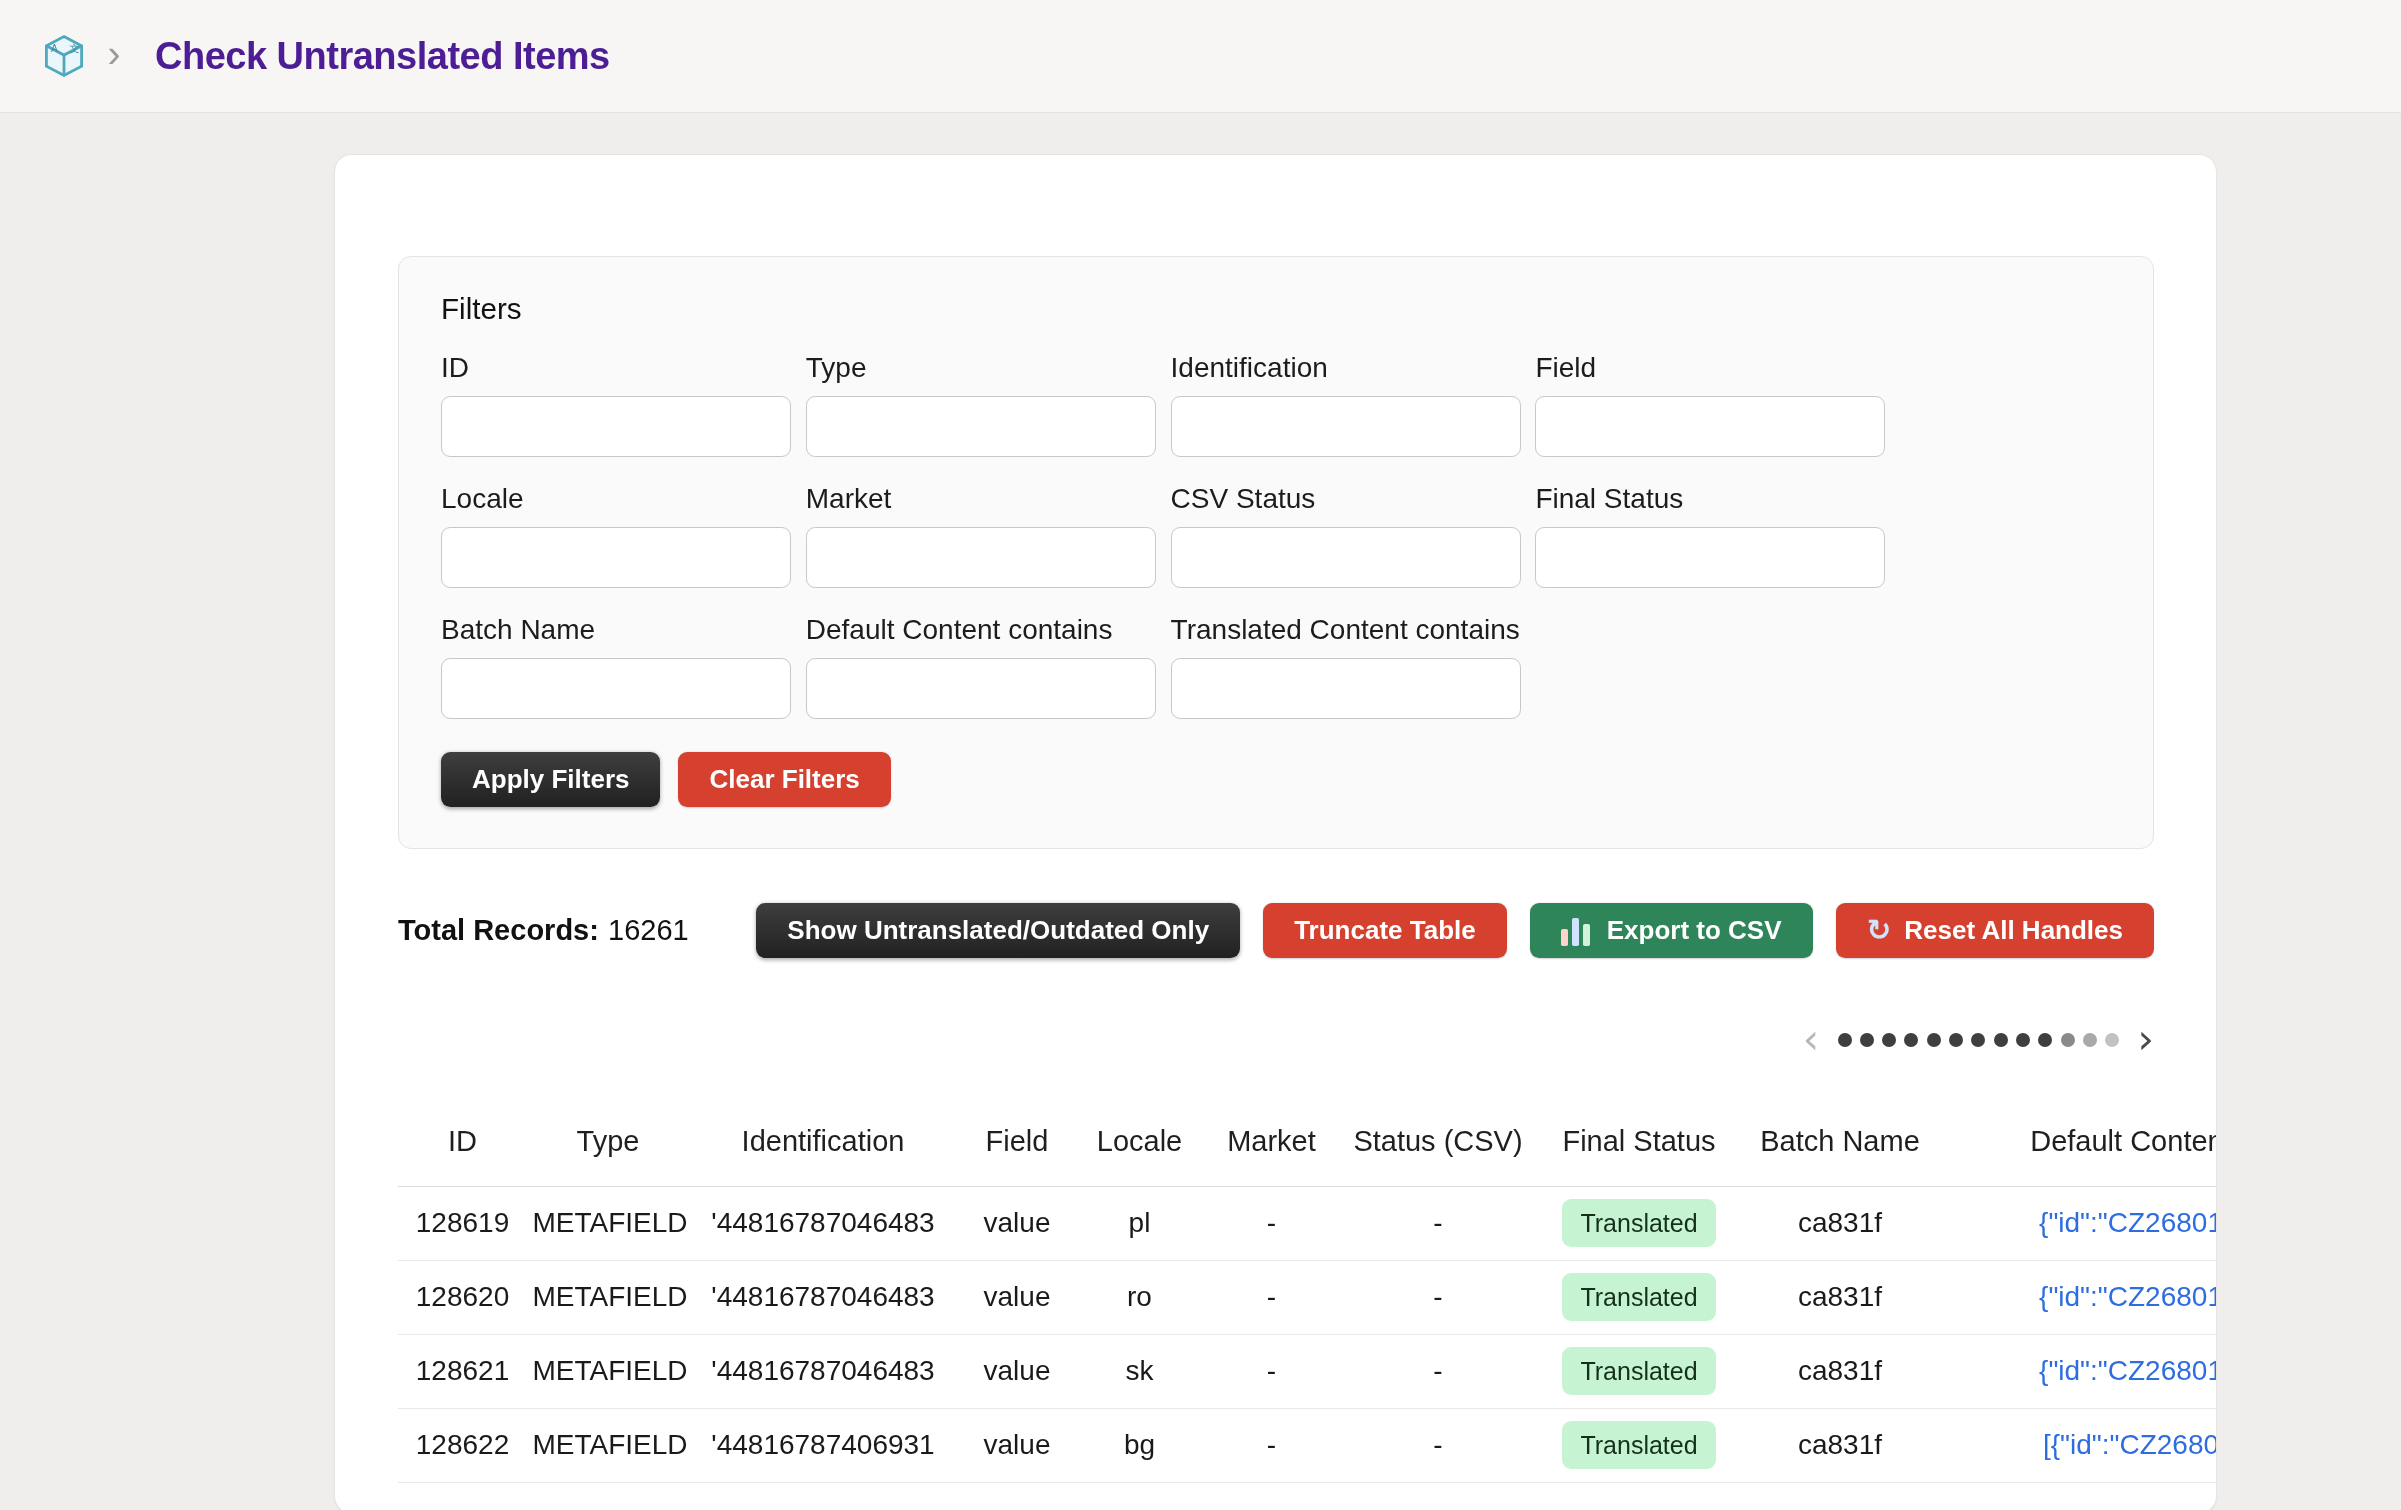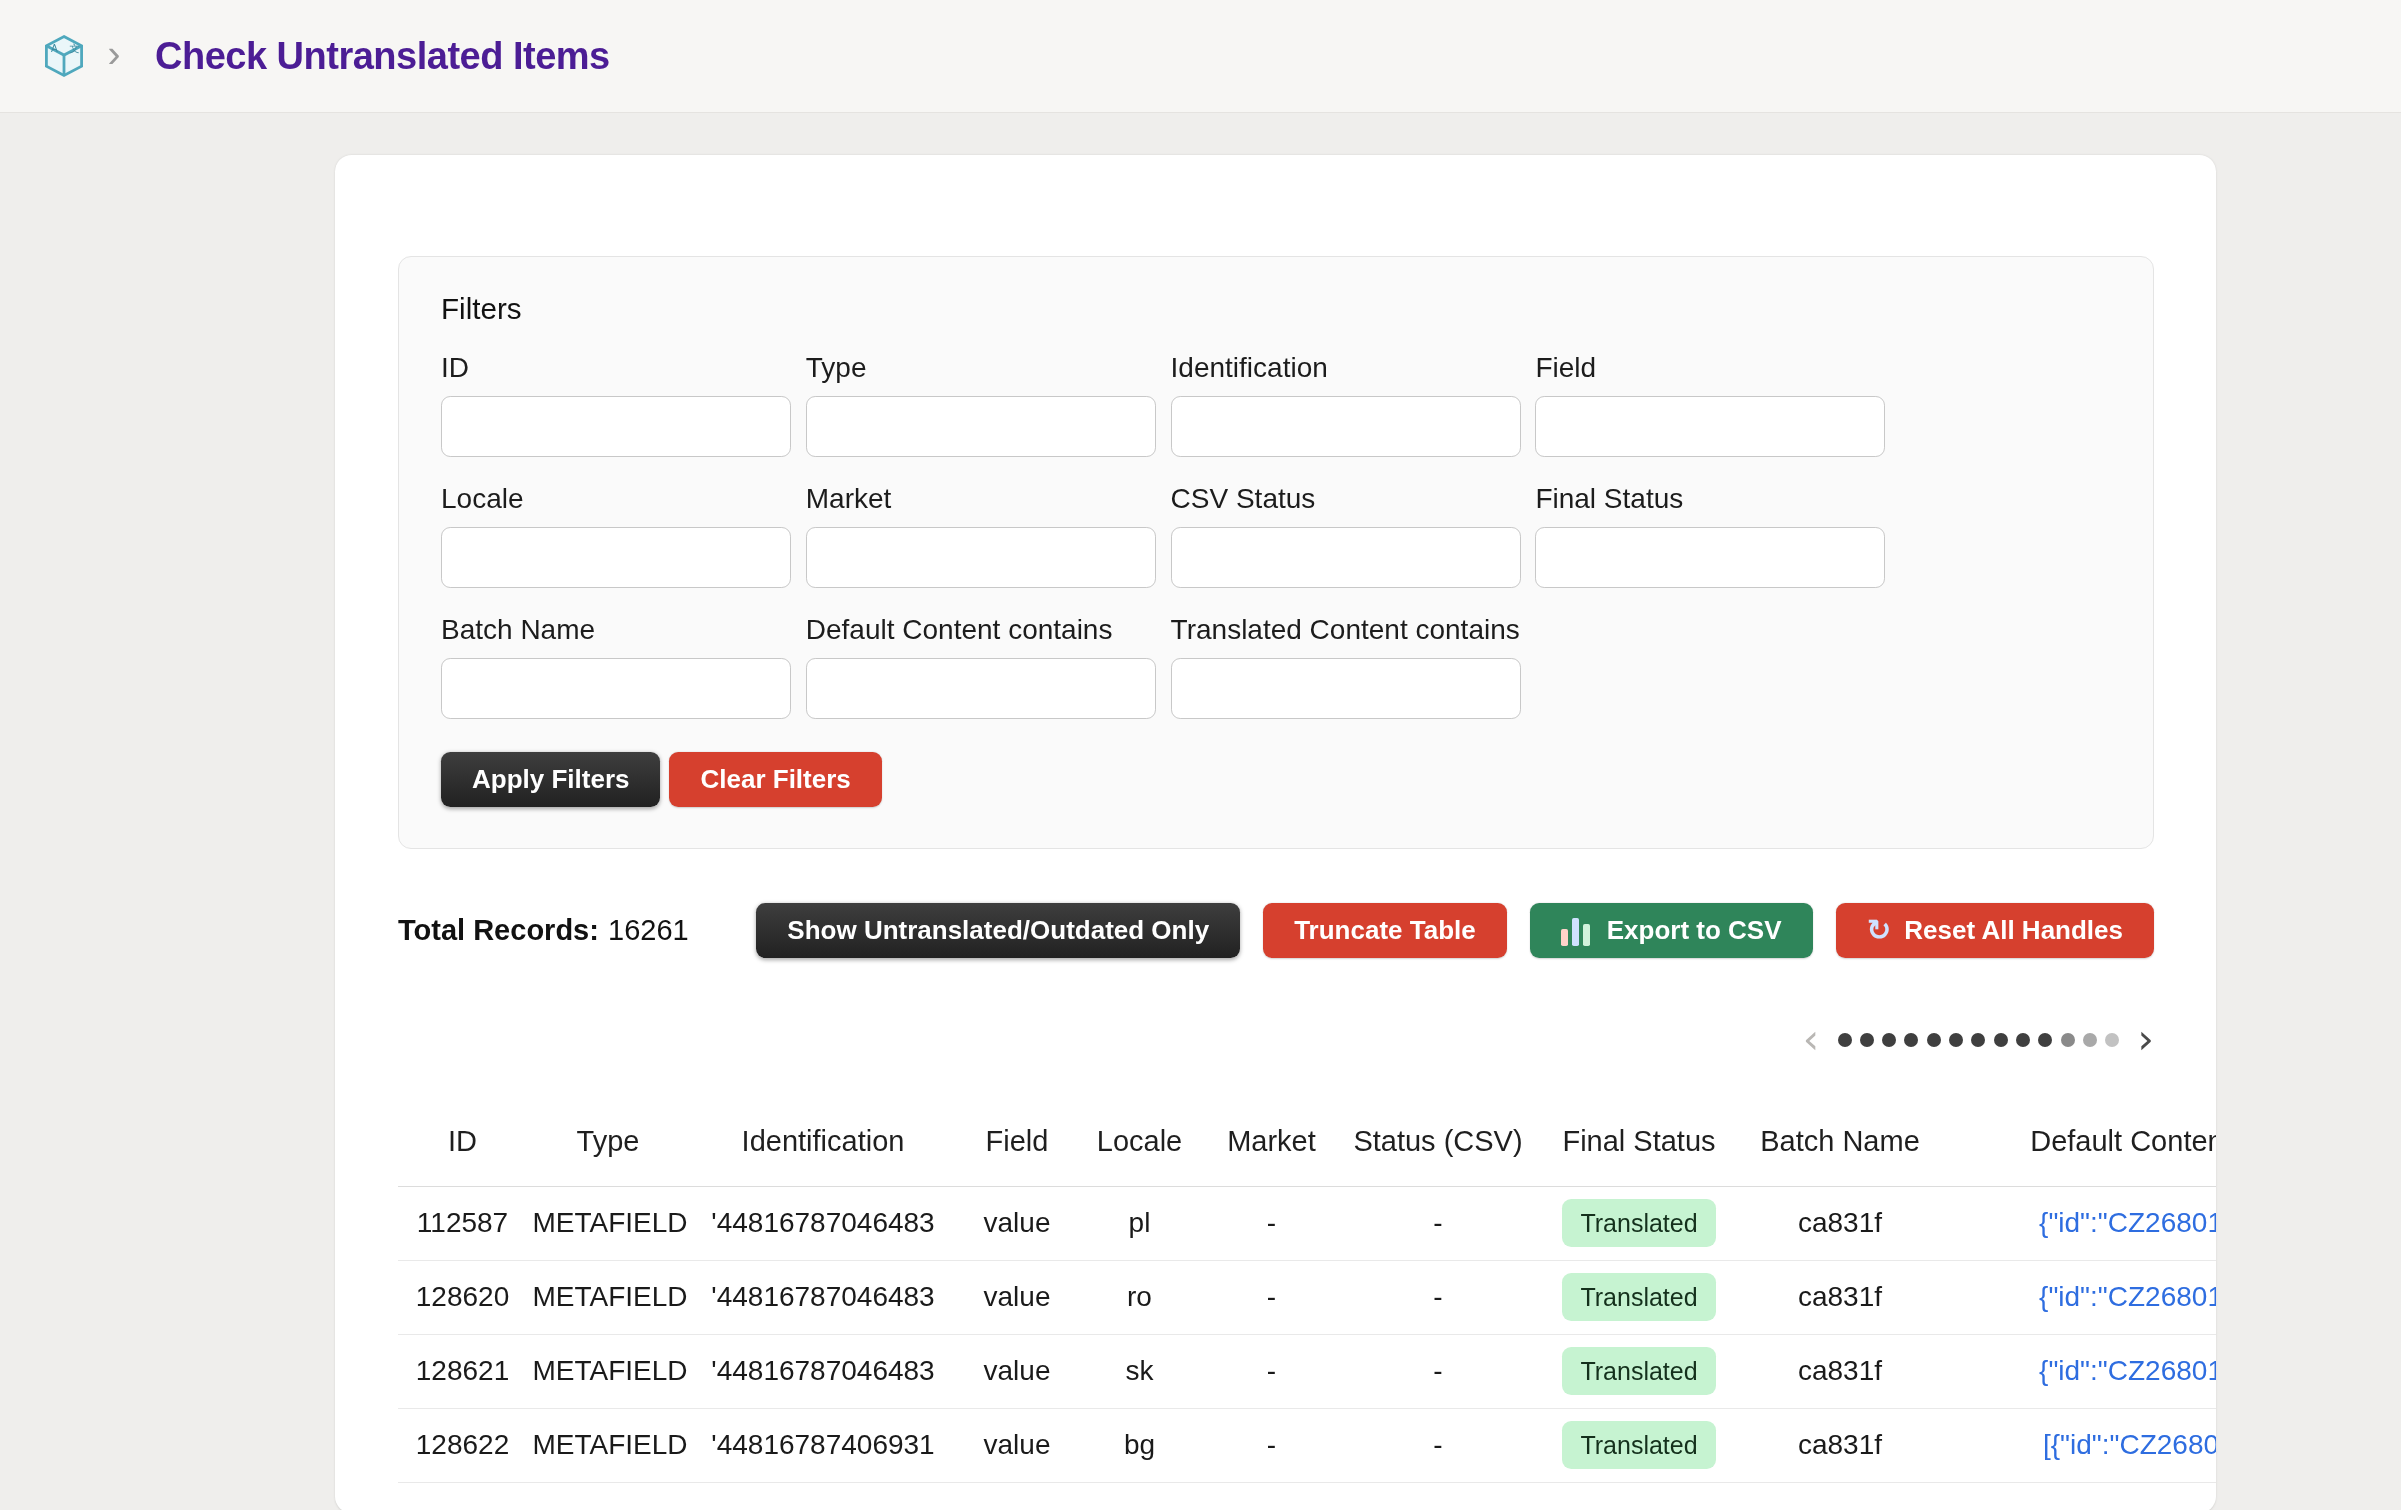--- a/index.html
+++ b/index.html
@@ -63,21 +63,21 @@
   .filters-grid{
     display:grid;grid-template-columns:repeat(4,350px);
     column-gap:14.8px;row-gap:26px;margin-top:26px;
   }
   .filter-label{font-size:28px;color:#1c1c1c;margin-bottom:12px;}
   .filter-input{
     width:100%;height:61px;border:0.9px solid #c8c8c8;border-radius:9.2px;
     background:#fff;font-size:26px;padding:0 18.5px;
     font-family:"Liberation Sans",sans-serif;outline:none;
   }
-  .filters-buttons{display:flex;gap:9px;margin-top:33px;}
+  .filters-buttons{display:flex;gap:18px;margin-top:33px;}
 
   .btn{
     border:none;border-radius:9.2px;cursor:pointer;
     font-family:"Liberation Sans",sans-serif;
     font-size:26px;font-weight:bold;color:#fff;
     height:55px;padding:0 31px;
     display:inline-flex;align-items:center;gap:13px;
     box-shadow:0 0.9px 1.8px rgba(0,0,0,.18);
   }
   .btn-dark{background:linear-gradient(#3e3e3e,#212121);box-shadow:0 1.8px 4.6px rgba(0,0,0,.35);}
@@ -229,21 +229,21 @@
             <th>Locale</th>
             <th>Market</th>
             <th>Status (CSV)</th>
             <th>Final Status</th>
             <th>Batch Name</th>
             <th>Default Content</th>
           </tr>
       </thead>
       <tbody>
           <tr>
-            <td>112587</td>
+            <td>128619</td>
             <td>METAFIELD</td>
             <td>'44816787046483</td>
             <td>value</td>
             <td>pl</td>
             <td>-</td>
             <td>-</td>
             <td><span class="badge">Translated</span></td>
             <td>ca831f</td>
             <td><span class="json-link">{"id":"CZ26801</span></td>
           </tr>

